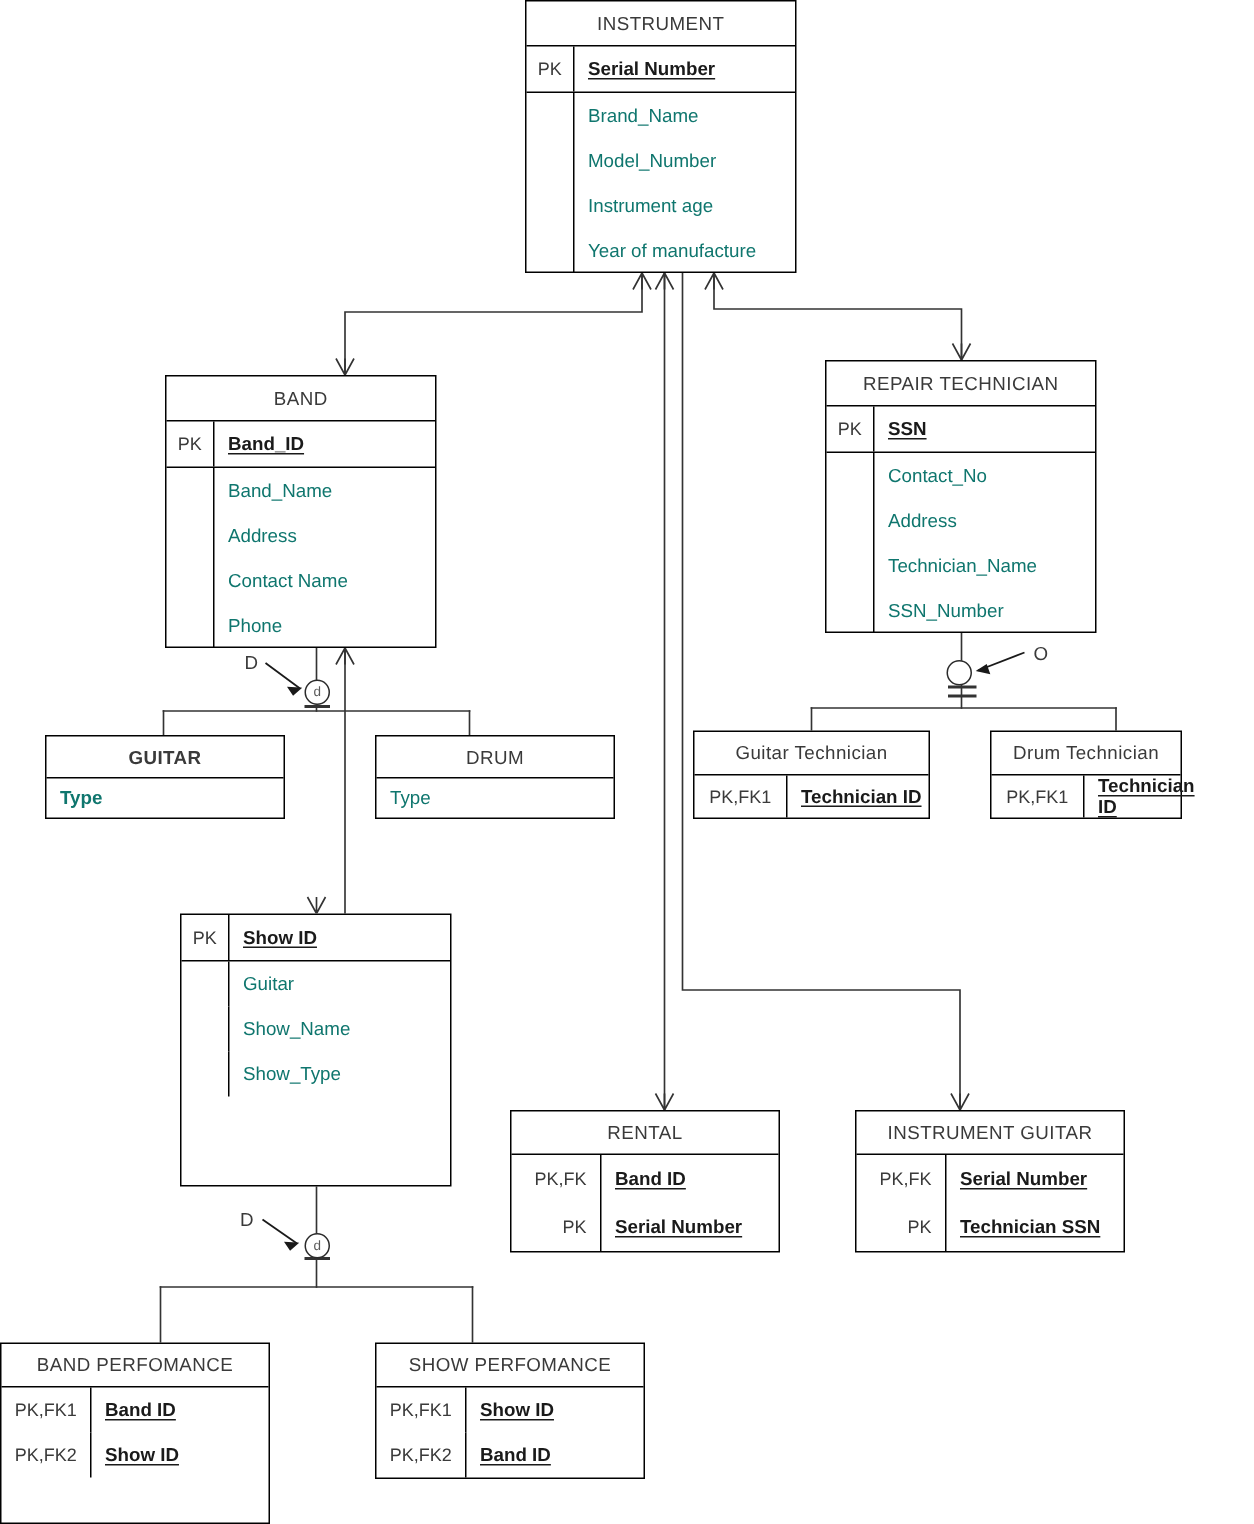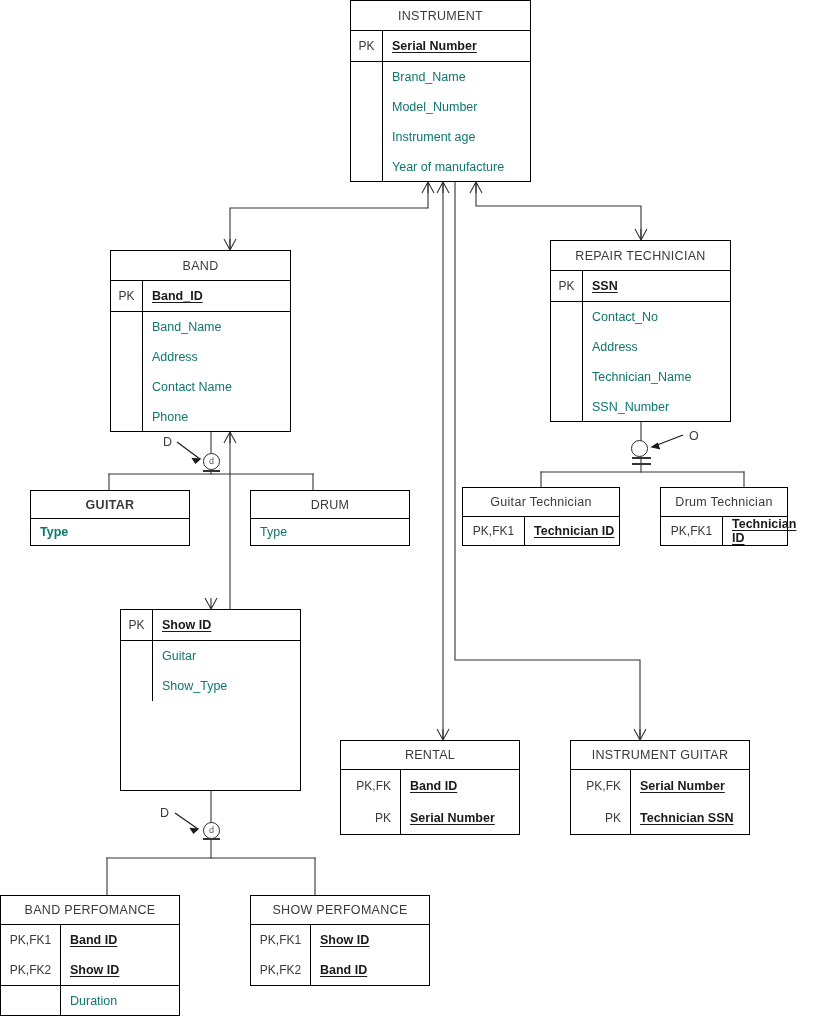--- a/index.html
+++ b/index.html
@@ -327,20 +327,24 @@
           </div>
         </div>
       </div>
       <div class="ent-section">
         <div class="attr-row" style="height: 30px;">
           <div class="attr-key empty" style="width: 32px;"></div>
           <div class="attr-name">Guitar</div>
         </div>
         <div class="attr-row" style="height: 30px;">
           <div class="attr-key empty" style="width: 32px;"></div>
+          <div class="attr-name">Show_Name</div>
+        </div>
+        <div class="attr-row" style="height: 30px;">
+          <div class="attr-key empty" style="width: 32px;"></div>
           <div class="attr-name">Show_Type</div>
         </div>
       </div>
     </div>
     <div class="entity" style="left: 340px; top: 740px; width: 180px; height: 95px;">
       <div class="ent-title" style="height: 29px;">RENTAL</div>
       <div class="ent-section">
         <div class="attr-row" style="height: 32px;">
           <div class="attr-key rt" style="width: 60px;">PK,FK</div>
           <div class="attr-name pk">
@@ -379,26 +383,20 @@
           <div class="attr-key" style="width: 60px;">PK,FK1</div>
           <div class="attr-name pk">
             <span>Band ID</span>
           </div>
         </div>
         <div class="attr-row" style="height: 30px;">
           <div class="attr-key" style="width: 60px;">PK,FK2</div>
           <div class="attr-name pk">
             <span>Show ID</span>
           </div>
-        </div>
-      </div>
-      <div class="ent-section">
-        <div class="attr-row" style="height: 30px;">
-          <div class="attr-key empty" style="width: 60px;"></div>
-          <div class="attr-name">Duration</div>
         </div>
       </div>
     </div>
     <div class="entity" style="left: 250px; top: 895px; width: 180px; height: 91px;">
       <div class="ent-title" style="height: 29px;">SHOW PERFOMANCE</div>
       <div class="ent-section">
         <div class="attr-row" style="height: 30px;">
           <div class="attr-key" style="width: 60px;">PK,FK1</div>
           <div class="attr-name pk">
             <span>Show ID</span>

